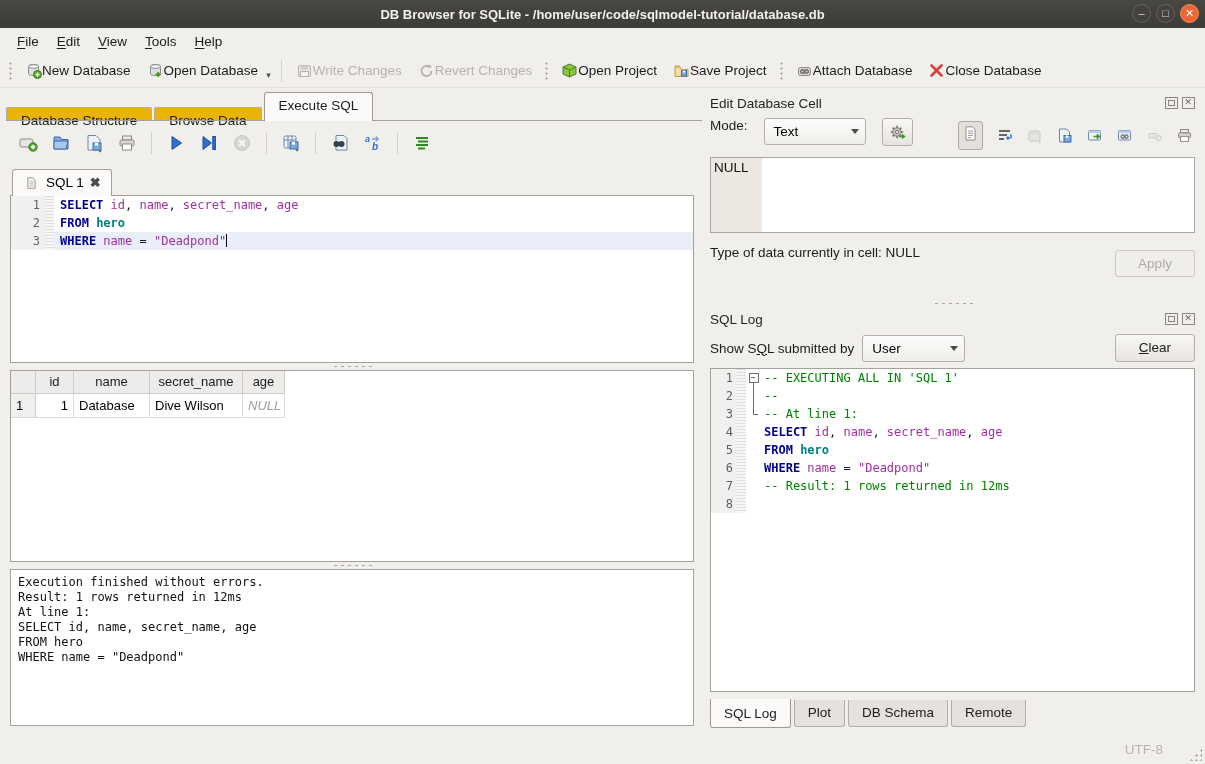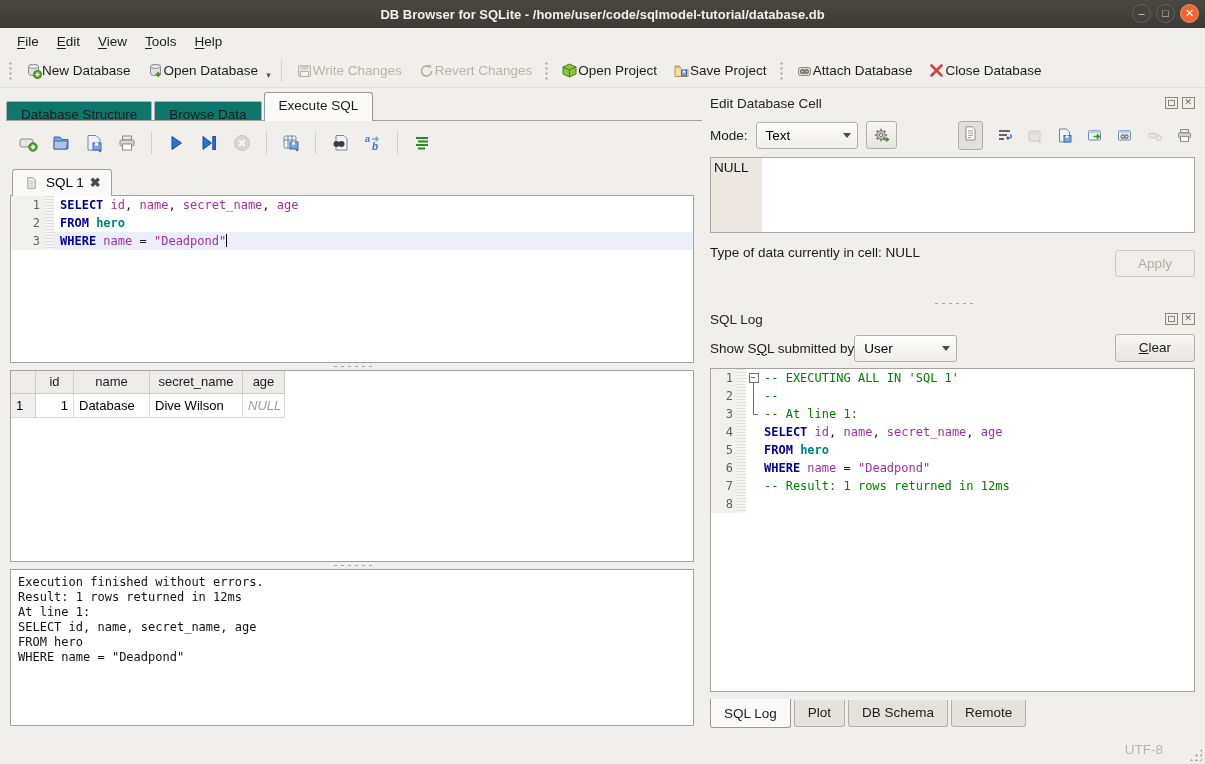--- a/index.html
+++ b/index.html
@@ -35,22 +35,22 @@
   .ic22 { width:20px; height:20px; }
 
   
   .main { flex:1; display:flex; min-height:0; }
   .left-pane { width:702px; flex:0 0 702px; display:flex; flex-direction:column; padding:0 0 0 6px; min-height:0; }
   .vsplit { width:6px; flex:0 0 6px; }
   .right-pane { flex:1; display:flex; flex-direction:column; padding:4px 10px 0 2px; min-height:0; }
 
   
   .tabbar { display:flex; align-items:flex-end; height:33px; flex:0 0 33px; padding-top:5px; }
-  .mtab { padding:5px 14px 5px; font-size:13.5px; color:#1c1c1c; background:#0f766e;
-          border:1px solid #b2afaa; border-bottom:none; margin-right:2px; border-radius:2px 2px 0 0; height:20px; }
+  .mtab { padding:5px 14px 5px; font-size:13.5px; color:#1c1c1c; background:#eab308;
+          border:1px solid #b2afaa; border-bottom:none; margin-right:2px; border-radius:2px 2px 0 0; height:14px; }
   .mtab.active { background:#fbfaf9; border-color:#9c9994; height:29px; z-index:3; position:relative;
                  border-radius:3px 3px 0 0; }
   .lp-body { flex:1; border-top:1px solid #a5a29d; margin-top:-1px; display:flex; flex-direction:column;
              padding:8px 8px 8px 4px; min-height:0; }
 
   
   .sqltoolbar { height:28px; flex:0 0 28px; display:flex; align-items:center; gap:13px; padding-left:8px; }
   .sqltoolbar .tsep { margin:0 1px; }
   .itembtn { display:flex; align-items:center; justify-content:center; }
   .dis { opacity:.45; filter:grayscale(1); }
@@ -99,42 +99,42 @@
          font-size:12px; line-height:15px; padding:5px 7px; color:#111; white-space:pre; overflow:hidden; }
 
   
   .docktitle { display:flex; align-items:center; height:22px; flex:0 0 22px; font-size:13.5px; color:#242424; }
   .dockicons { margin-left:auto; display:flex; gap:4px; }
   .dico { width:13px; height:12px; border:1px solid #8a8782; position:relative; background:#f1efec; }
   .dico.float::before { content:""; position:absolute; right:2px; top:2px; width:5px; height:4px; border:1px solid #8a8782; background:#f1efec; }
   .dico.float::after { content:""; position:absolute; left:2px; bottom:2px; width:5px; height:4px; border:1px solid #8a8782; background:#f1efec; }
   .dico.xclose::before { content:"✕"; position:absolute; left:1.5px; top:-1px; font-size:9px; color:#6e6b66; }
 
-  .moderow { display:flex; align-items:center; height:34px; flex:0 0 34px; margin-top:4px; gap:8px; }
+  .moderow { display:flex; height:34px; flex:0 0 34px; margin-top:4px; gap:16px; }
   .lbl { font-size:13.5px; color:#1c1c1c; }
   .combo { height:27px; border:1px solid #b3b0ab; border-radius:3px; background:linear-gradient(#fdfdfc,#f0eeea);
            display:flex; align-items:center; padding:0 6px 0 9px; font-size:13.5px; gap:14px; }
   .combo .arr { width:0; height:0; border-left:4px solid transparent; border-right:4px solid transparent;
                 border-top:5px solid #4a4a46; margin-left:auto; }
   .combo.mode { width:102px; }
   .combo.user { width:103px; }
   .sqbtn { width:31px; height:28px; border:1px solid #b3b0ab; border-radius:3px;
            background:linear-gradient(#f8f7f5,#e7e4e0); display:flex; align-items:center; justify-content:center; }
   .celltools { margin-left:auto; display:flex; align-items:center; gap:13px; padding-right:2px; }
   .pressed { border:1px solid #aeaba6; background:#e3e0db; border-radius:3px; padding:3px; }
 
   .celledit { margin-top:5px; height:76px; flex:0 0 76px; border:1px solid #a9a6a1; background:#fff; display:flex; }
   .cellnullcol { width:51px; flex:0 0 51px; background:#ece7e0; font-size:13.5px; padding:2px 0 0 3px; color:#111; }
 
   .inforow { display:flex; margin-top:9px; flex:0 0 56px; }
   .infolines { font-size:13.5px; color:#1c1c1c; line-height:22px; }
   .applybtn { margin-left:auto; align-self:flex-start; margin-top:8px; width:80px; height:27px; border:1px solid #ccc9c4;
               border-radius:3px; background:#f0eeea; color:#aeaba6; font-size:13.5px; text-align:center; line-height:25px; }
 
-  .filterrow { display:flex; align-items:center; height:36px; flex:0 0 36px; }
+  .filterrow { display:flex; align-items:center; height:36px; flex:0 0 36px; gap:8px; }
   .clearbtn { margin-left:auto; width:80px; height:28px; border:1px solid #b3b0ab; border-radius:3px;
               background:linear-gradient(#f8f7f5,#e7e4e0); font-size:13.5px; color:#1c1c1c; text-align:center; line-height:26px; }
 
   .logbox { border:1px solid #a5a29d; background:#fff; flex:1; min-height:0; overflow:hidden; margin-top:2px;
             font-family:"DejaVu Sans Mono", monospace; font-size:12px; }
   .lln { display:flex; height:18px; line-height:18px; }
   .lgut { width:26px; flex:0 0 26px; background:#f0f0ef; color:#5f5f5f; text-align:right; padding-right:4px; }
   .lfold { width:16px; flex:0 0 16px; position:relative; }
   .fold-start::before { content:""; position:absolute; left:3px; top:4px; width:8px; height:8px; border:1px solid #6e6e6e; background:#fff; }
   .fold-start::after { content:""; position:absolute; left:5px; top:8px; width:4px; height:1px; background:#6e6e6e; }

